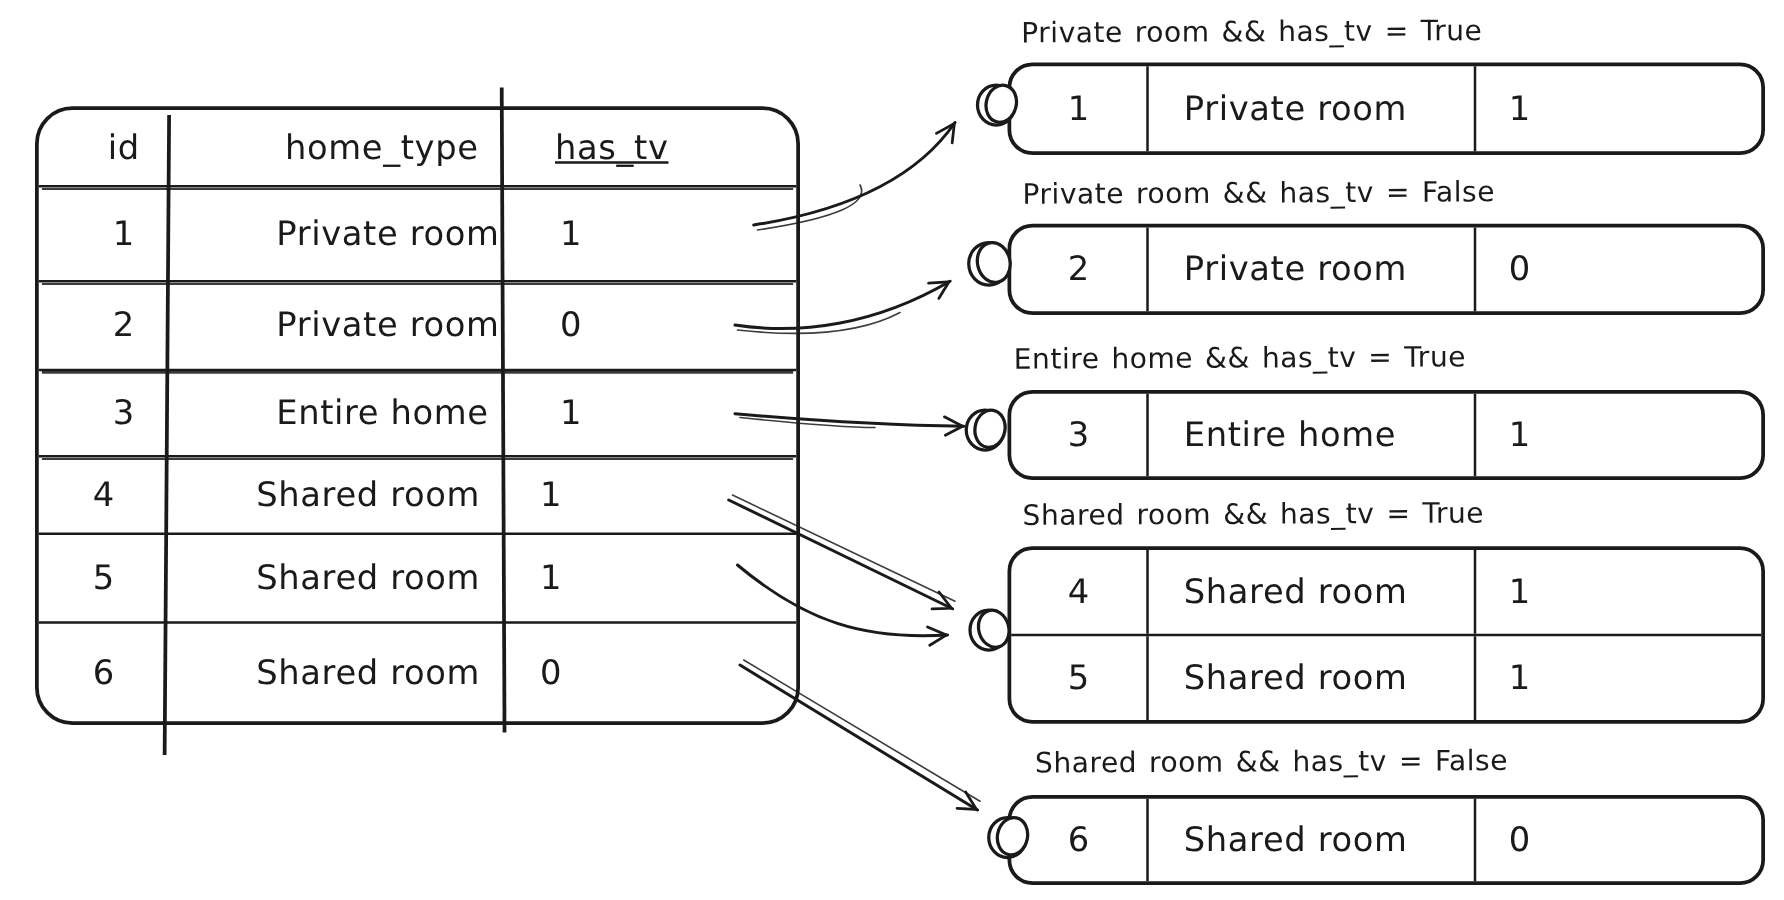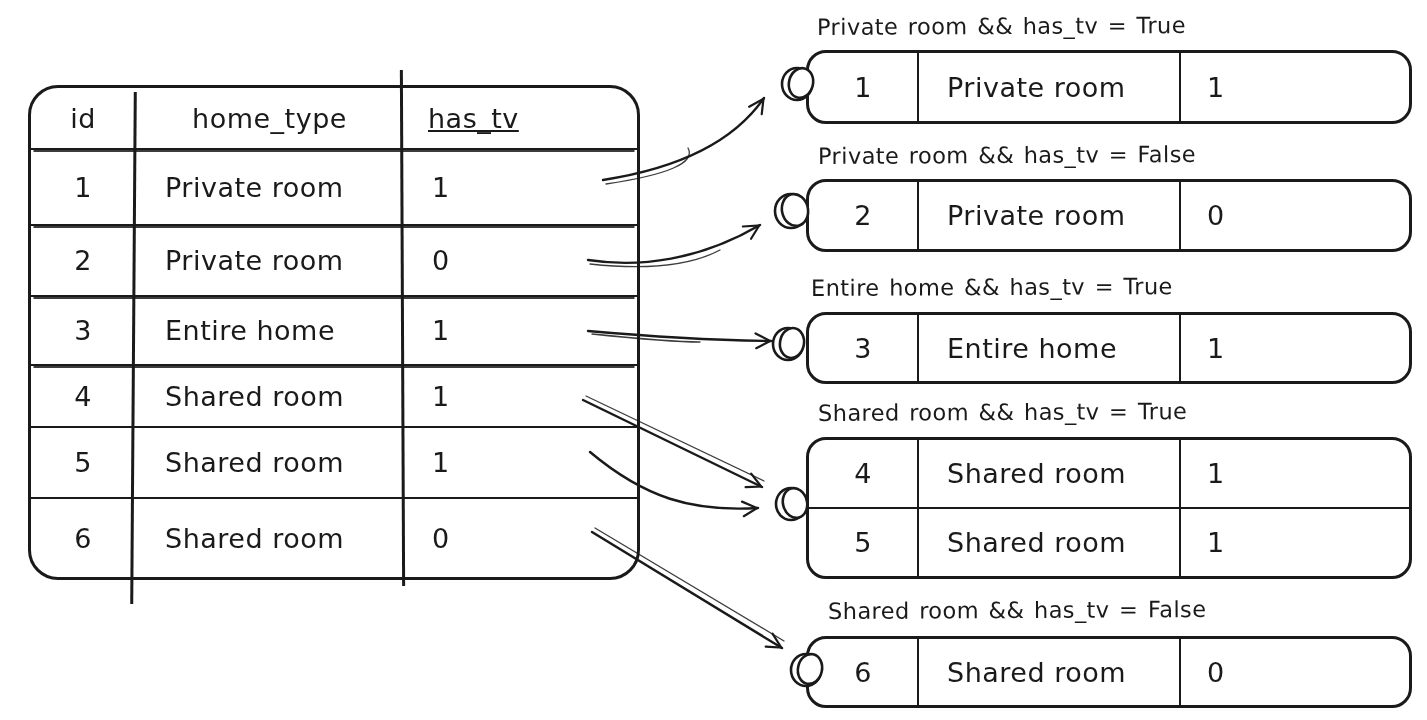--- a/index.html
+++ b/index.html
@@ -8,27 +8,27 @@
     font-family:"DejaVu Sans",sans-serif;color:#1a1a1a;
   }
   
   .src-table{
     position:absolute;left:28px;top:85px;width:612px;height:495px;
     border:3px solid #1a1a1a;border-radius:30px;box-sizing:border-box;
     display:flex;flex-direction:column;background:#fff;
   }
   .t-row{display:grid;grid-template-columns:104px 269px 1fr;align-items:center;box-sizing:border-box;}
   .t-row:not(:last-child){border-bottom:2.5px solid #1a1a1a;}
-  .t-row.dbl{box-shadow:0 4.5px 0 -2.5px rgba(26,26,26,.85);}
+  .t-row.dbl{box-shadow:0 4.5px 0 -2.5px rgba(26,26,26,.85);padding-left:16px;}
   .t-header{height:62px;font-size:25px;}
   .r1{height:76px;} .r2{height:71px;} .r3{height:69px;}
   .r4{height:62px;} .r5{height:71px;} .r6{flex:1;}
   .cell{font-size:27px;letter-spacing:.5px;white-space:nowrap;}
   .c-id{text-align:center;}
-  .c-type{padding-left:30px;}
+  .c-type{padding-left:30px;margin-left:40px;}
   .c-tv{padding-left:28px;}
   .t-header .c-type{padding-left:0;text-align:center;}
   .t-header .c-tv{padding-left:24px;text-align:left;text-decoration:underline;}
   
   .vline{position:absolute;width:2.5px;background:#1a1a1a;}
   .vline.id-sep{left:132px;top:92px;height:512px;transform:rotate(.4deg);}
   .vline.type-sep{left:401px;top:70px;height:516px;transform:rotate(-.25deg);}
   
   .group{position:absolute;left:0;top:0;width:0;height:0;}
   .g-label{

